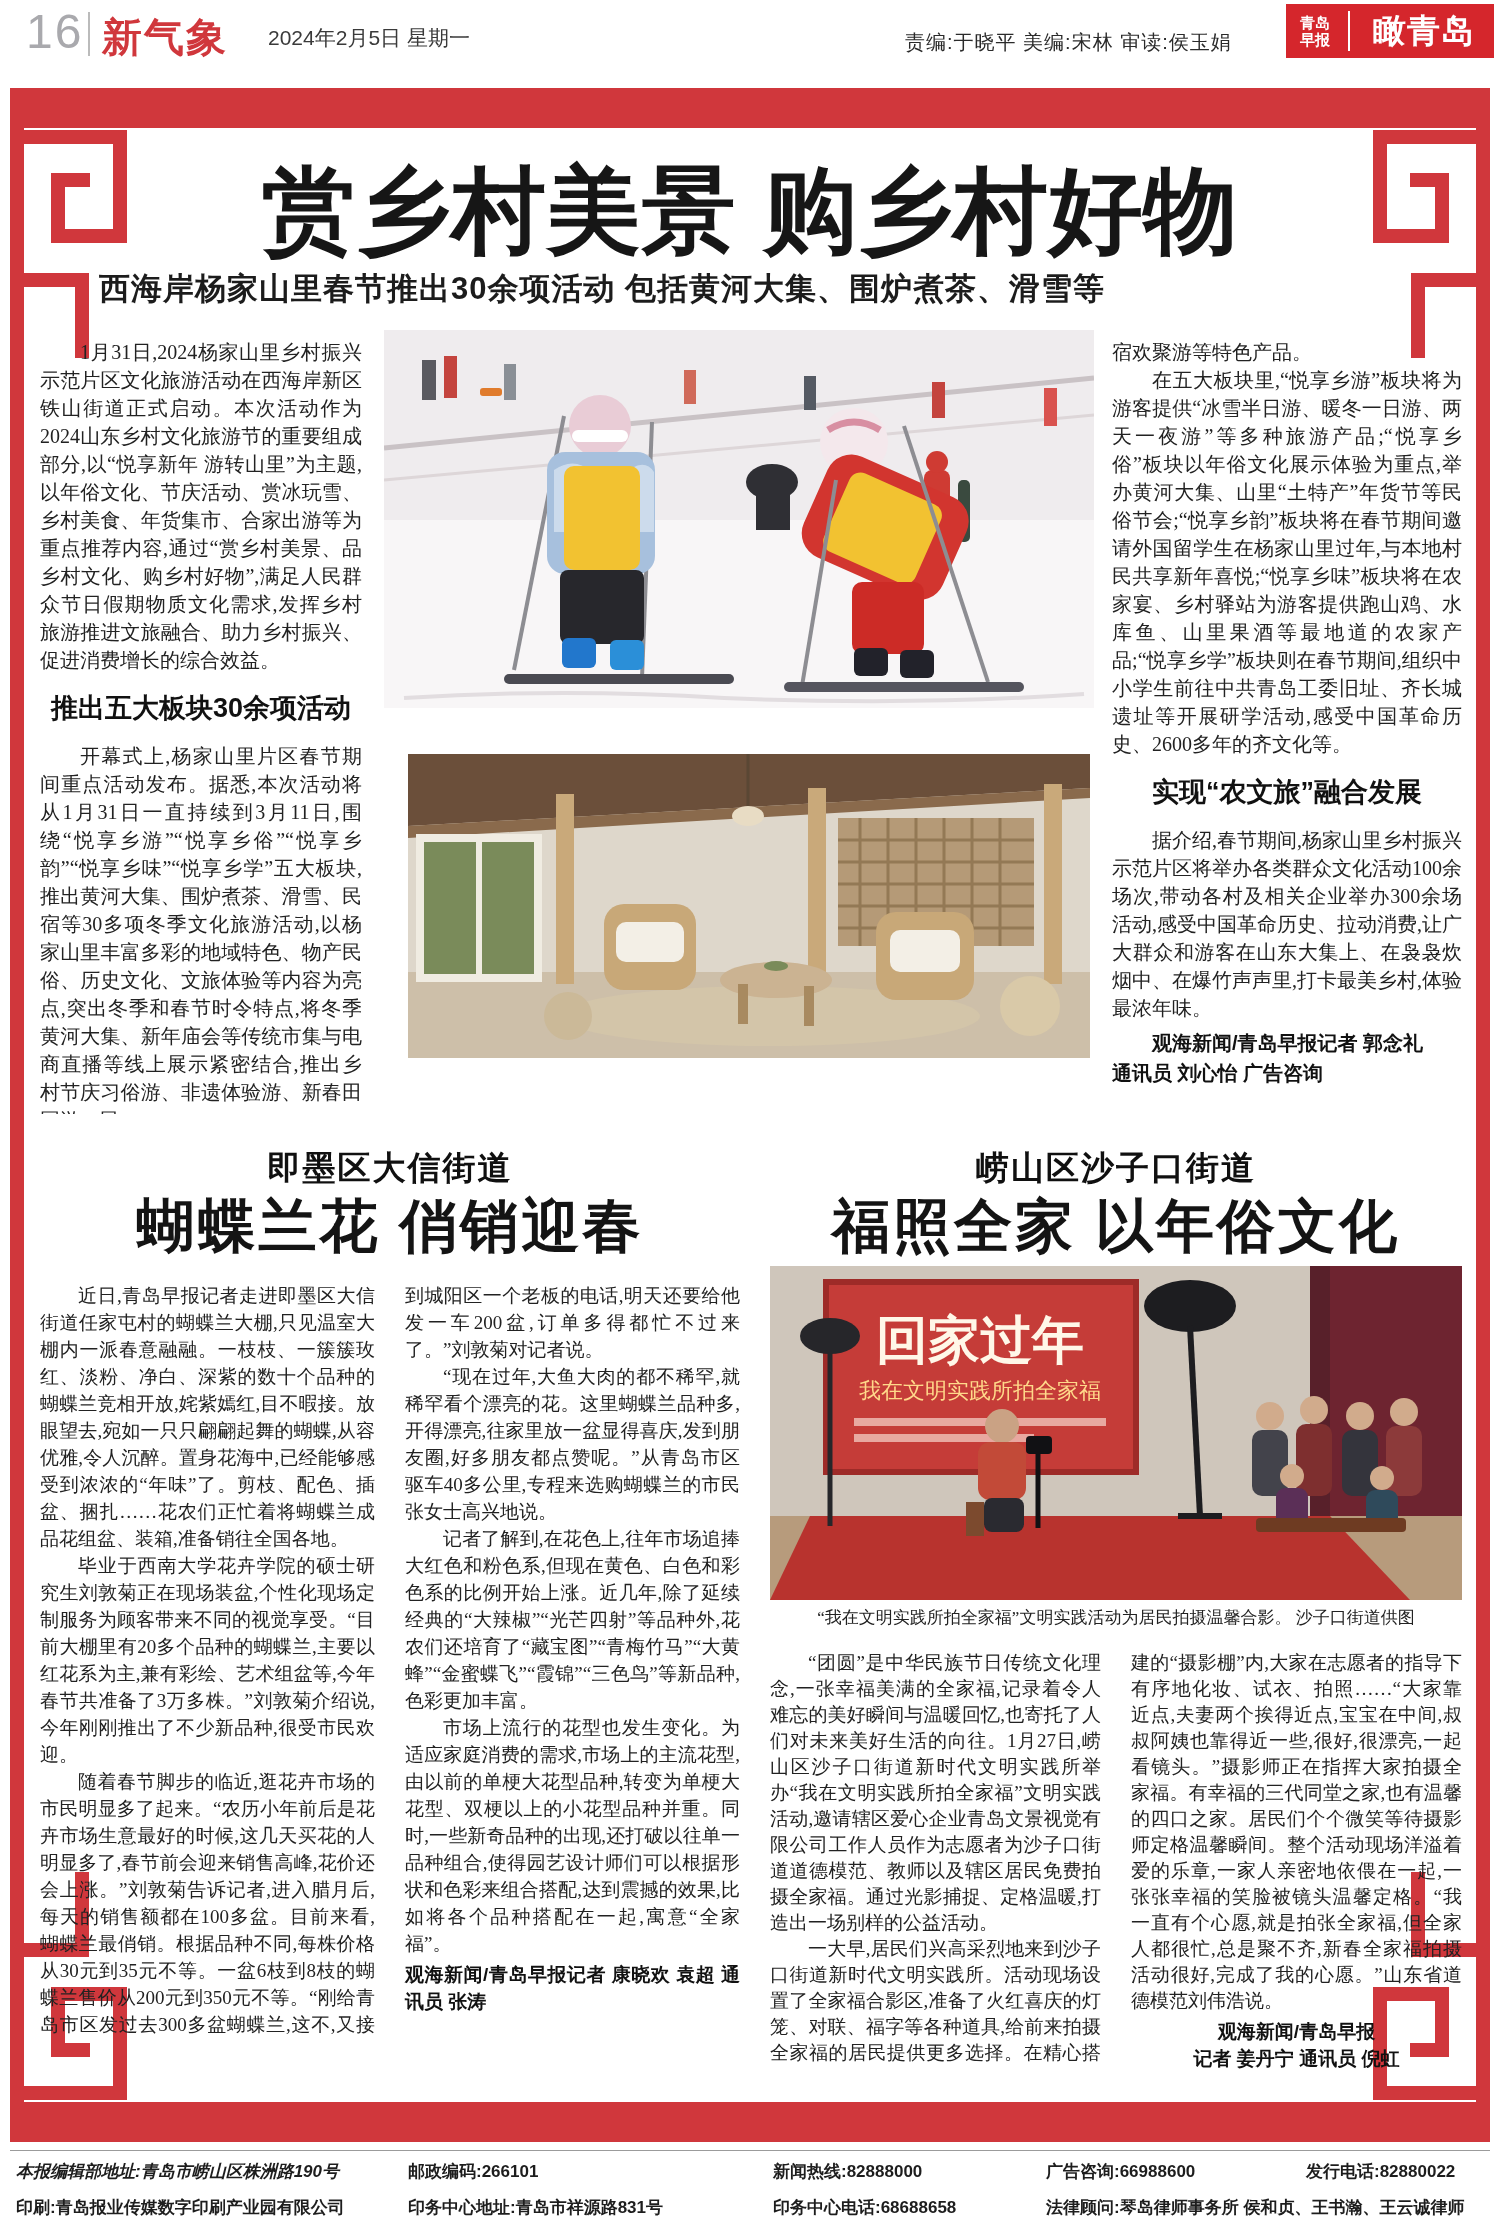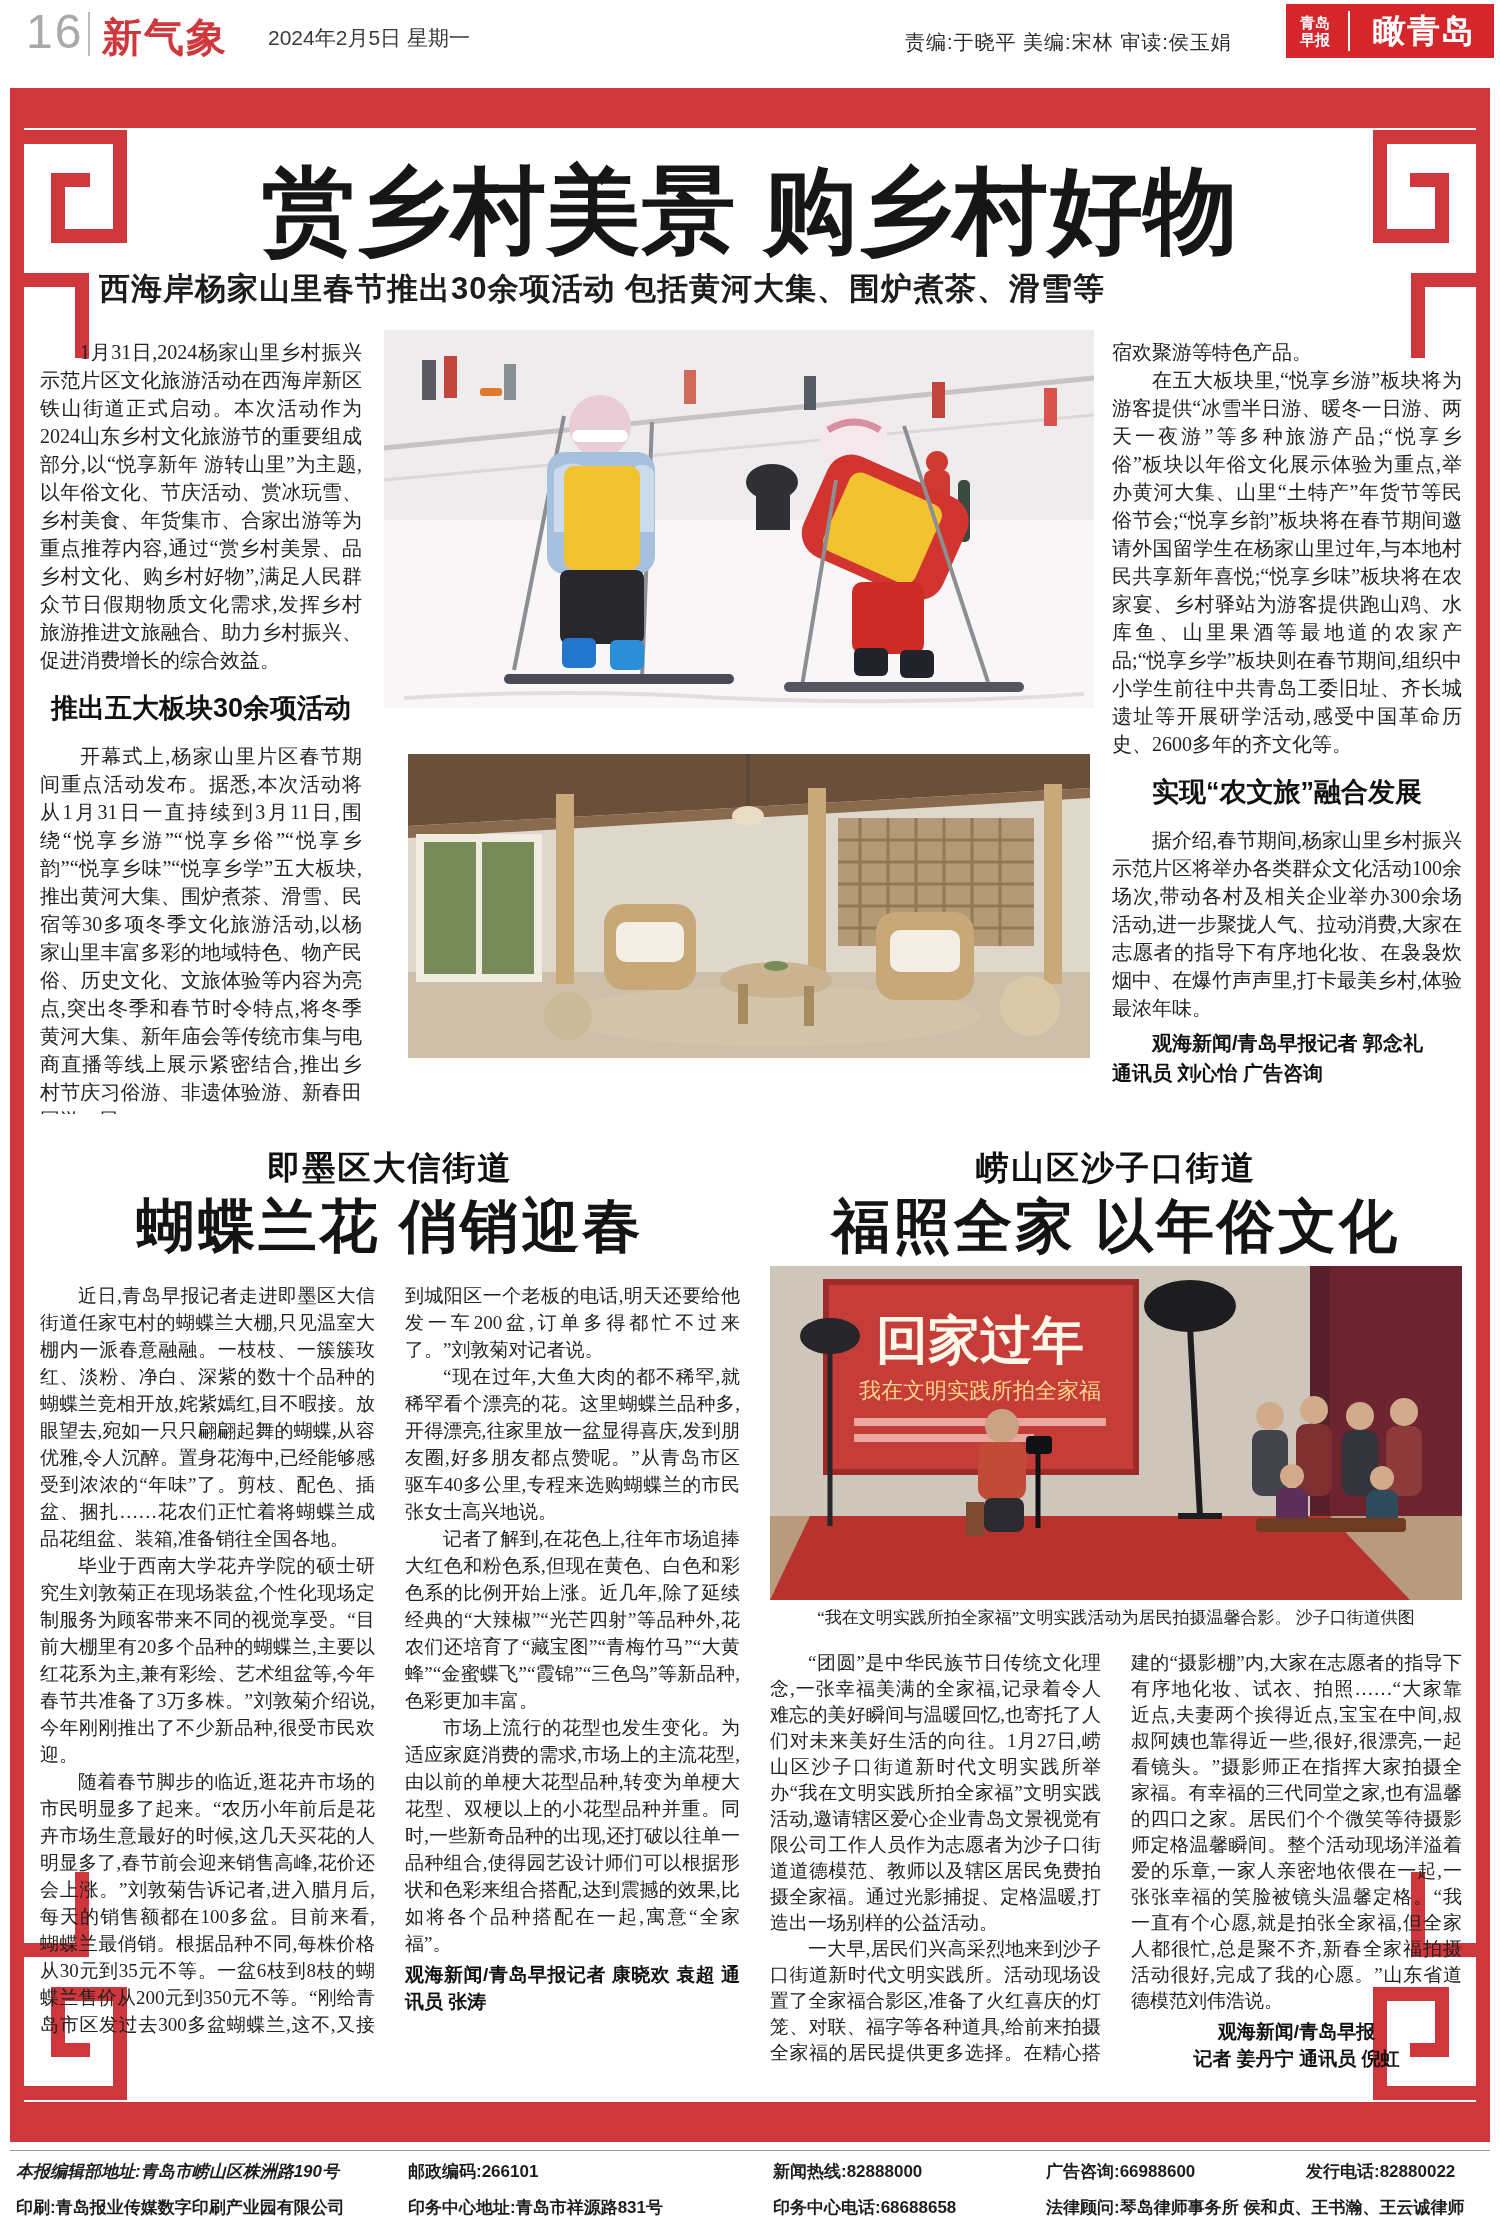--- a/index.html
+++ b/index.html
@@ -202,21 +202,21 @@
       <ellipse cx="368" cy="212" rx="12" ry="5" fill="#7a8b5a"></ellipse>
     </g>
     <circle cx="622" cy="252" r="30" fill="#d9c9a8"></circle>
     <circle cx="160" cy="262" r="24" fill="#cbb998"></circle>
   </svg>
 
   <div class="abs lead-col2 bodytext">
     <p class="noindent">宿欢聚游等特色产品。</p>
     <p>在五大板块里,“悦享乡游”板块将为游客提供“冰雪半日游、暖冬一日游、两天一夜游”等多种旅游产品;“悦享乡俗”板块以年俗文化展示体验为重点,举办黄河大集、山里“土特产”年货节等民俗节会;“悦享乡韵”板块将在春节期间邀请外国留学生在杨家山里过年,与本地村民共享新年喜悦;“悦享乡味”板块将在农家宴、乡村驿站为游客提供跑山鸡、水库鱼、山里果酒等最地道的农家产品;“悦享乡学”板块则在春节期间,组织中小学生前往中共青岛工委旧址、齐长城遗址等开展研学活动,感受中国革命历史、2600多年的齐文化等。</p>
     <div class="col-subhead">实现“农文旅”融合发展</div>
-    <p>据介绍,春节期间,杨家山里乡村振兴示范片区将举办各类群众文化活动100余场次,带动各村及相关企业举办300余场活动,进一步聚拢人气、拉动消费,大家在志愿者的指导下有序地化妆、在袅袅炊烟中、在爆竹声声里,打卡最美乡村,体验最浓年味。</p>
+    <p>据介绍,春节期间,杨家山里乡村振兴示范片区将举办各类群众文化活动100余场次,带动各村及相关企业举办300余场活动,感受中国革命历史、拉动消费,让广大群众和游客在山东大集上、在袅袅炊烟中、在爆竹声声里,打卡最美乡村,体验最浓年味。</p>
     <div class="byline">
       <div class="ind">观海新闻/青岛早报记者 郭念礼</div>
       <div>通讯员 刘心怡 广告咨询</div>
     </div>
   </div>
 
   <div class="abs kicker kicker-left">即墨区大信街道</div>
   <div class="abs b-headline headline-left">蝴蝶兰花 俏销迎春</div>
   <div class="abs orchid-body bodytext">
     <p>近日,青岛早报记者走进即墨区大信街道任家屯村的蝴蝶兰大棚,只见温室大棚内一派春意融融。一枝枝、一簇簇玫红、淡粉、净白、深紫的数十个品种的蝴蝶兰竞相开放,姹紫嫣红,目不暇接。放眼望去,宛如一只只翩翩起舞的蝴蝶,从容优雅,令人沉醉。置身花海中,已经能够感受到浓浓的“年味”了。剪枝、配色、插盆、捆扎……花农们正忙着将蝴蝶兰成品花组盆、装箱,准备销往全国各地。</p>

